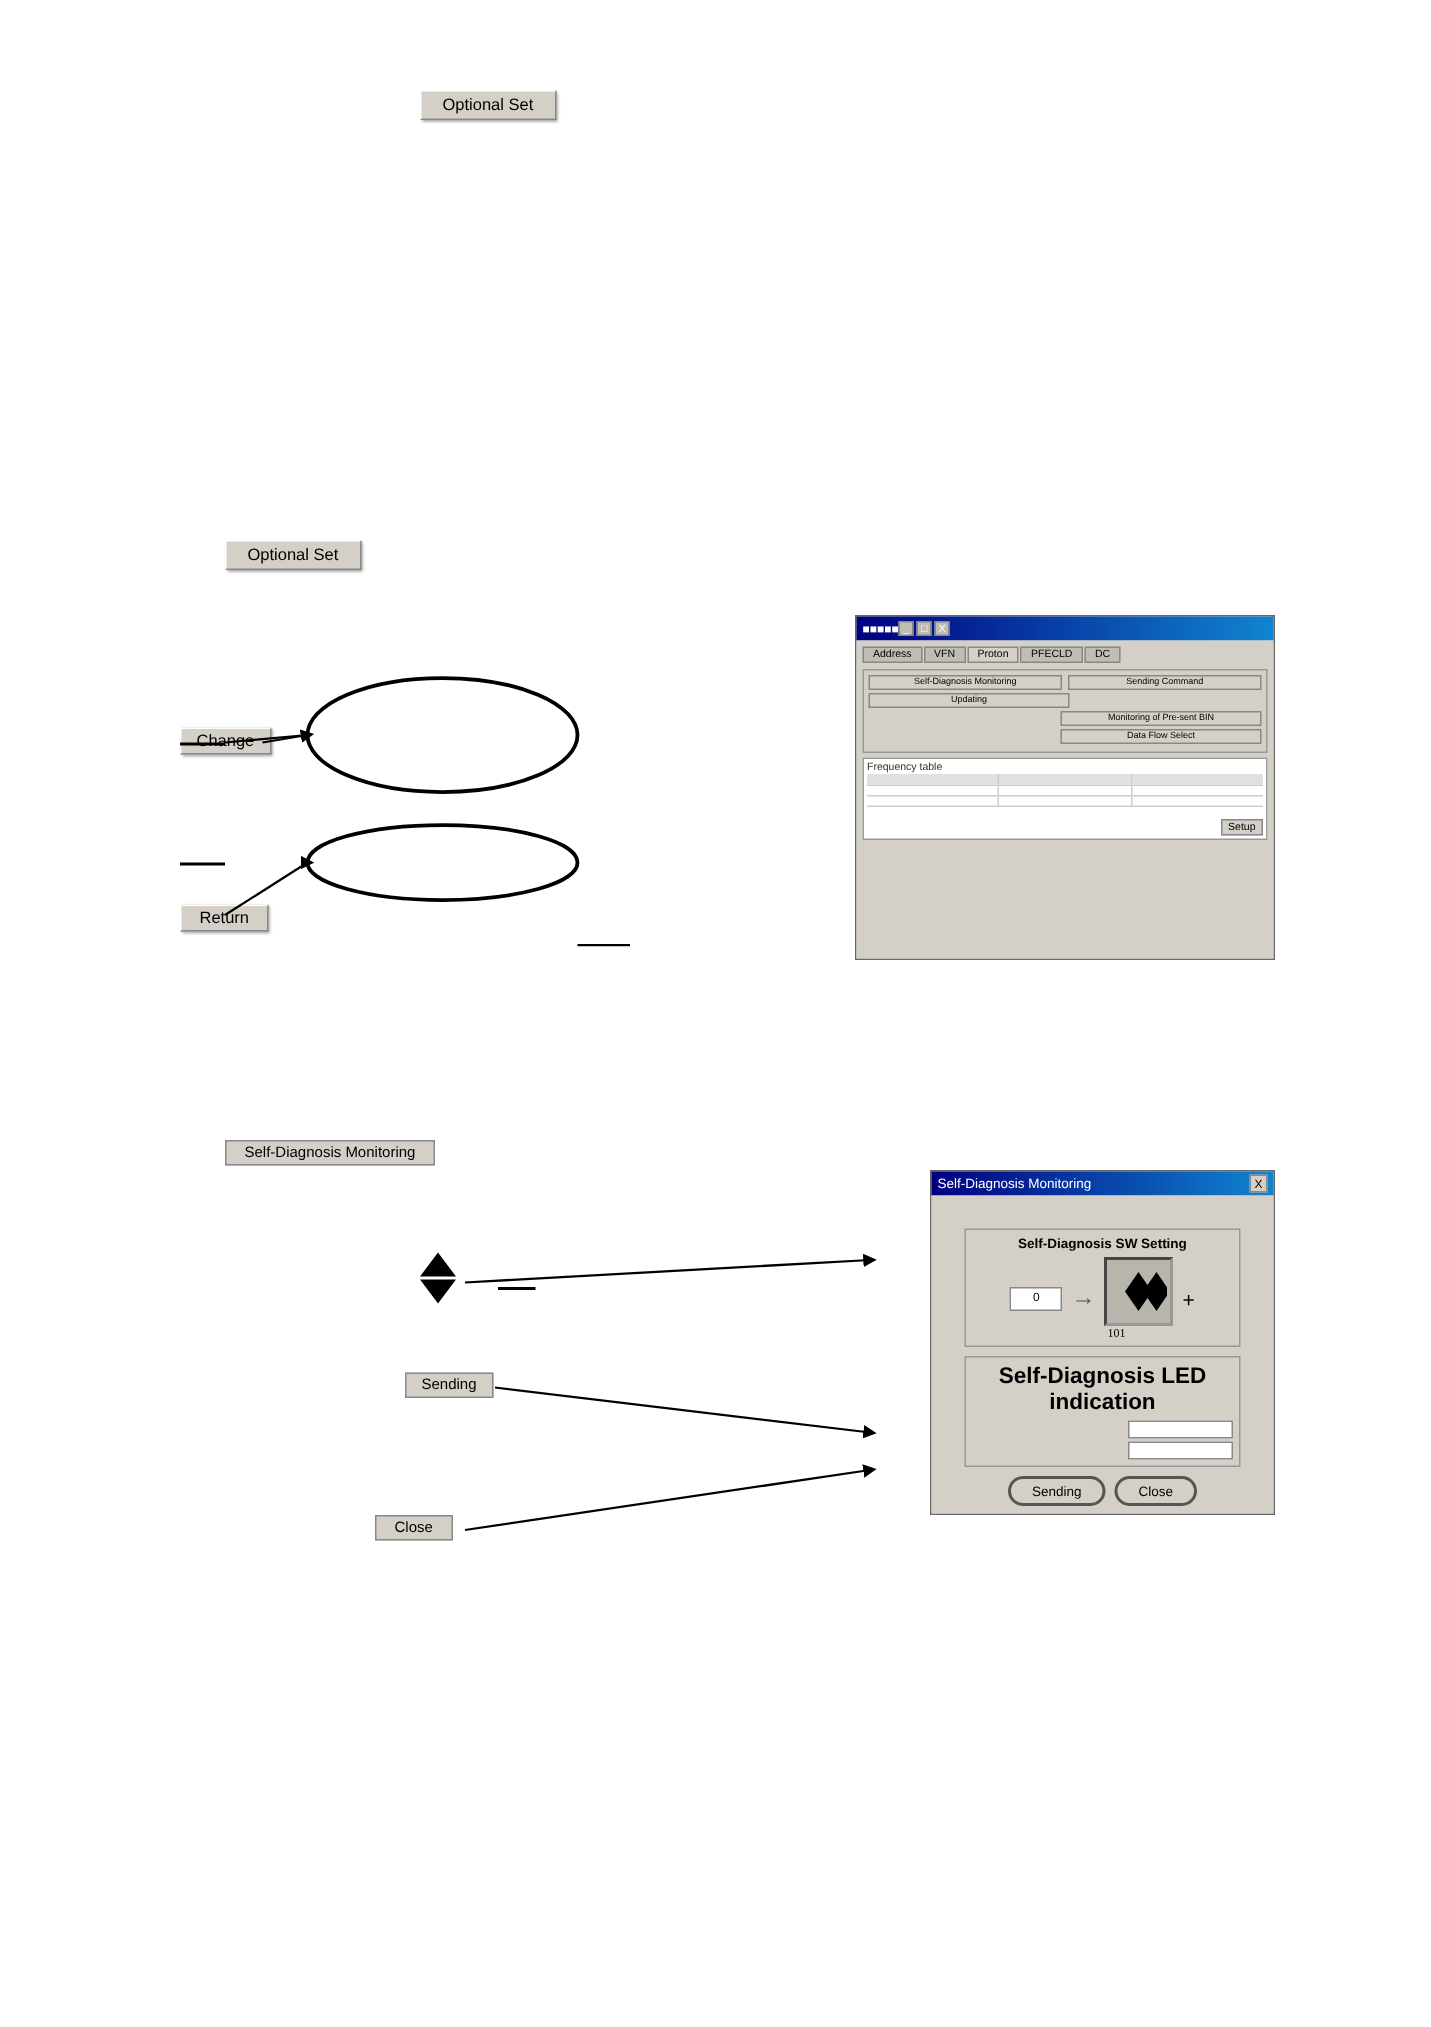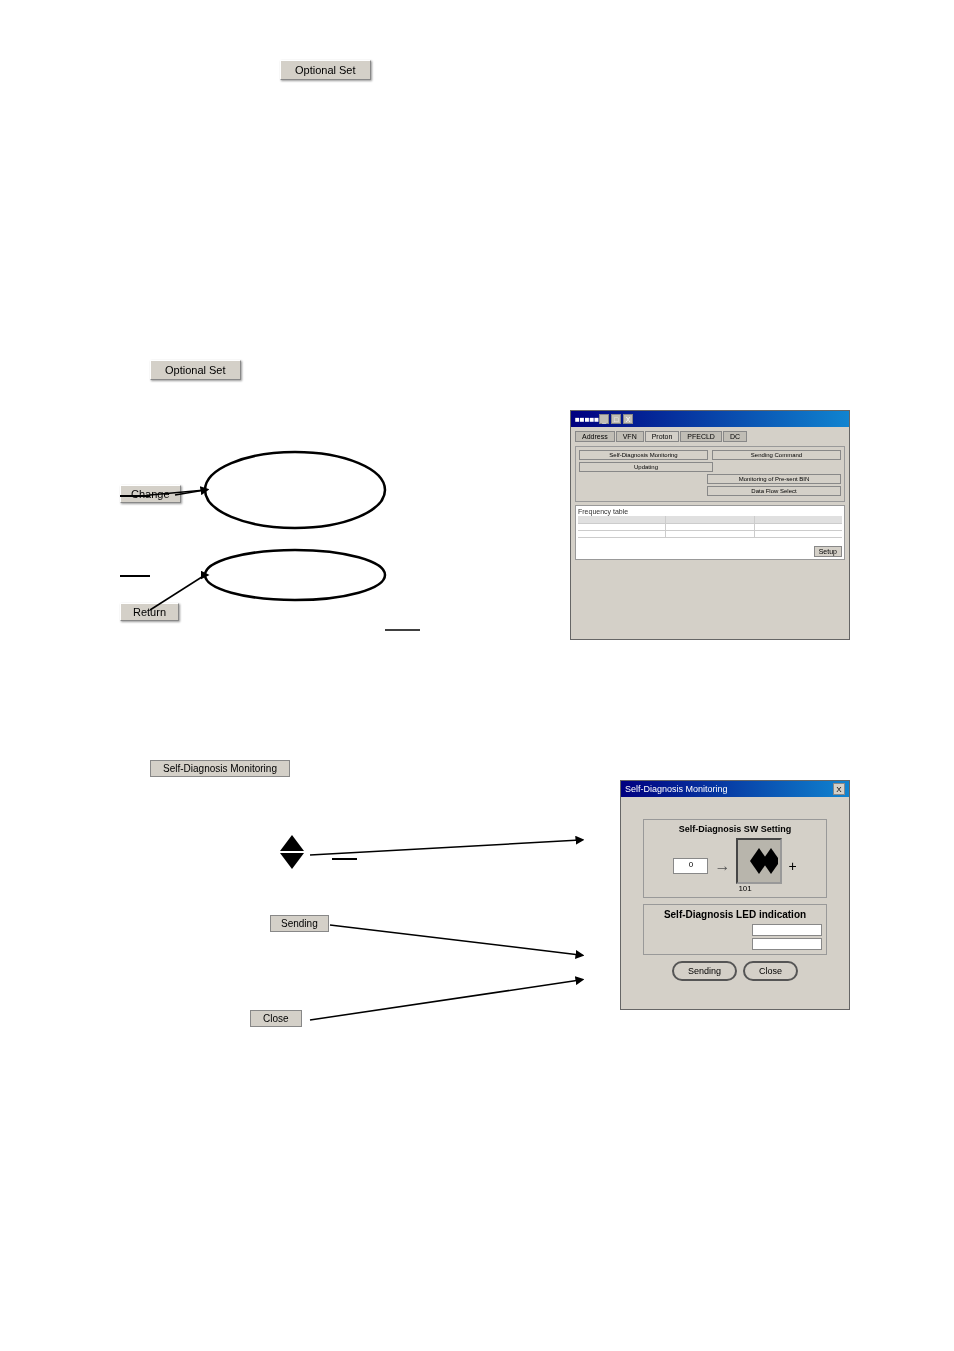--- a/index.html
+++ b/index.html
@@ -317,21 +317,21 @@
     }
 
     .sd-led-section {
       border: 1px solid #999;
       background: #d4d0c8;
       margin-bottom: 6px;
       padding: 4px;
     }
 
     .sd-led-title {
-      font-size: 10px;
+      font-size: 15px;
       text-align: center;
       margin-bottom: 4px;
       font-weight: bold;
     }
 
     .sd-led-fields {
       display: flex;
       flex-direction: column;
       align-items: flex-end;
       gap: 2px;
@@ -517,21 +517,21 @@
             <div style="font-size:16px; color:#555;">→</div>
 
             <div style="position:relative; display:inline-block;">
               <div style="background:#b8b5ac; border:2px inset #999; width:46px; height:46px; display:flex; align-items:center; justify-content:center; cursor:pointer;">
 
                 <svg width="38" height="30">
                   <polygon points="10,15 19,2 28,15 19,28" fill="black"></polygon>
                   <polygon points="22,15 31,2 40,15 31,28" fill="black"></polygon>
                 </svg>
               </div>
-              <div style="display:flex; font-size:8px; padding:0 2px;">
+              <div style="display:flex; font-size:8px; padding:0 2px;font-family:Liberation Serif, serif;">
                 <span>10</span>
                 <span>1</span>
               </div>
             </div>
 
             <div style="font-size:14px;">+</div>
           </div>
         </div>
 
         <div class="sd-led-section">

